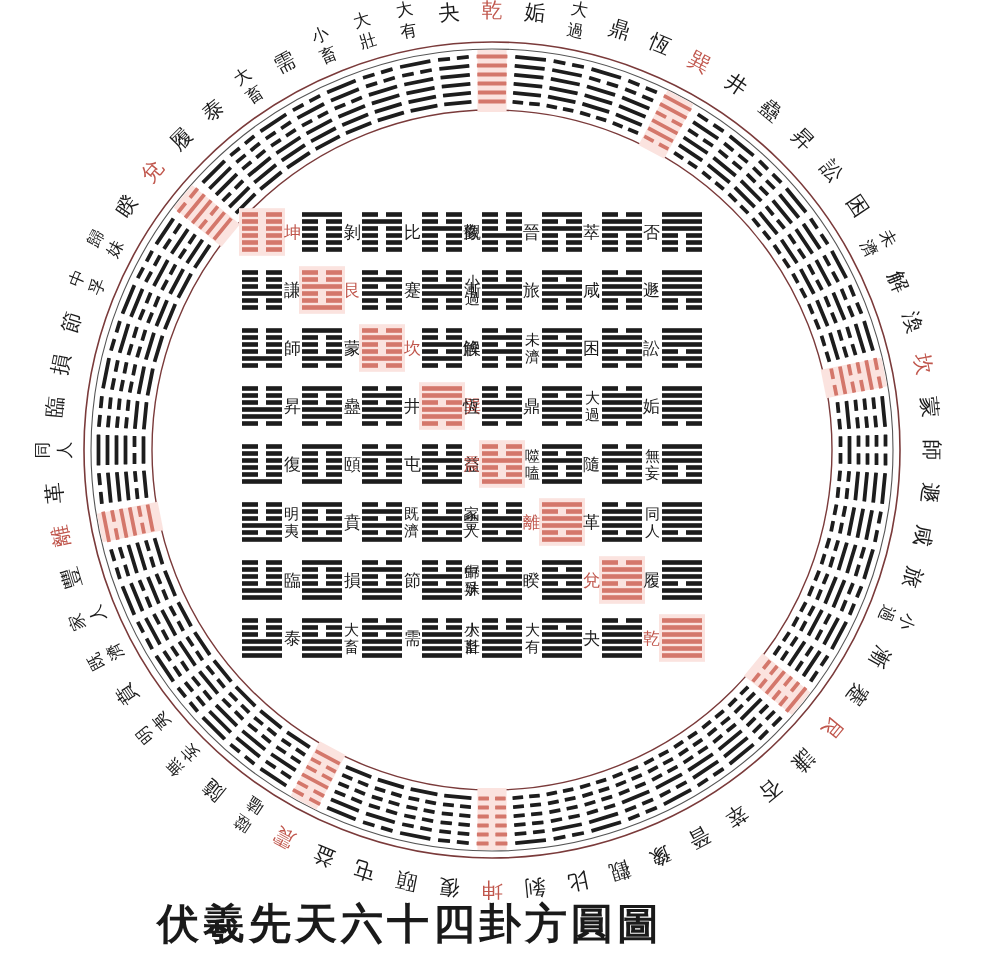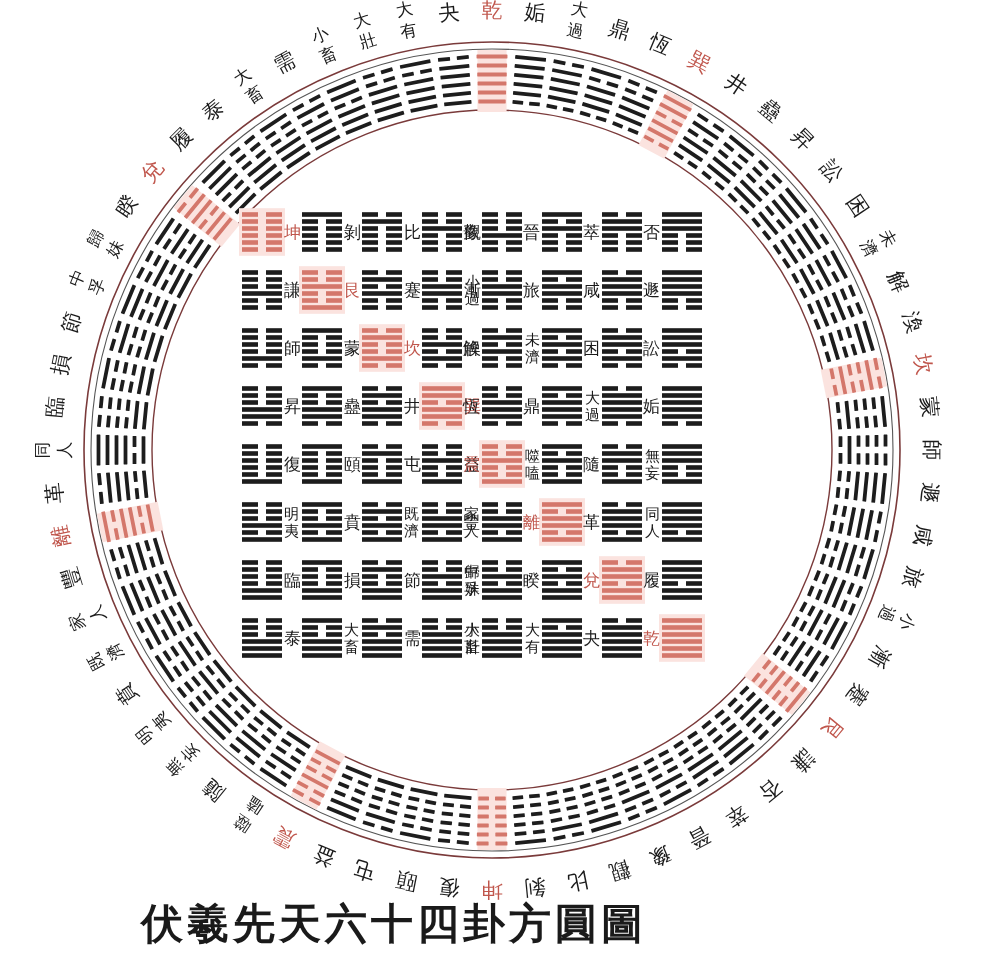--- a/index.html
+++ b/index.html
@@ -7,21 +7,21 @@
     width:984px;height:966px;
     background:#ffffff;
     font-family:"Liberation Serif","DejaVu Serif",serif;
     overflow:hidden;
     position:relative;
   }
   #stage{position:absolute;left:0;top:0;width:984px;height:966px;}
   #diagram{position:absolute;left:0;top:0;width:984px;height:900px;}
   .title{
     position:absolute;
-    left:0;top:896px;width:788px;
+    left:16px;top:896px;width:788px;
     text-align:center;
     font-size:42px;
     letter-spacing:4px;
     color:#1a1a1a;
     font-weight:600;
     font-family:"Liberation Serif","DejaVu Serif",serif;
   }
   svg{display:block;}
   text{font-family:"Liberation Serif","DejaVu Serif",serif;}
 </style>

